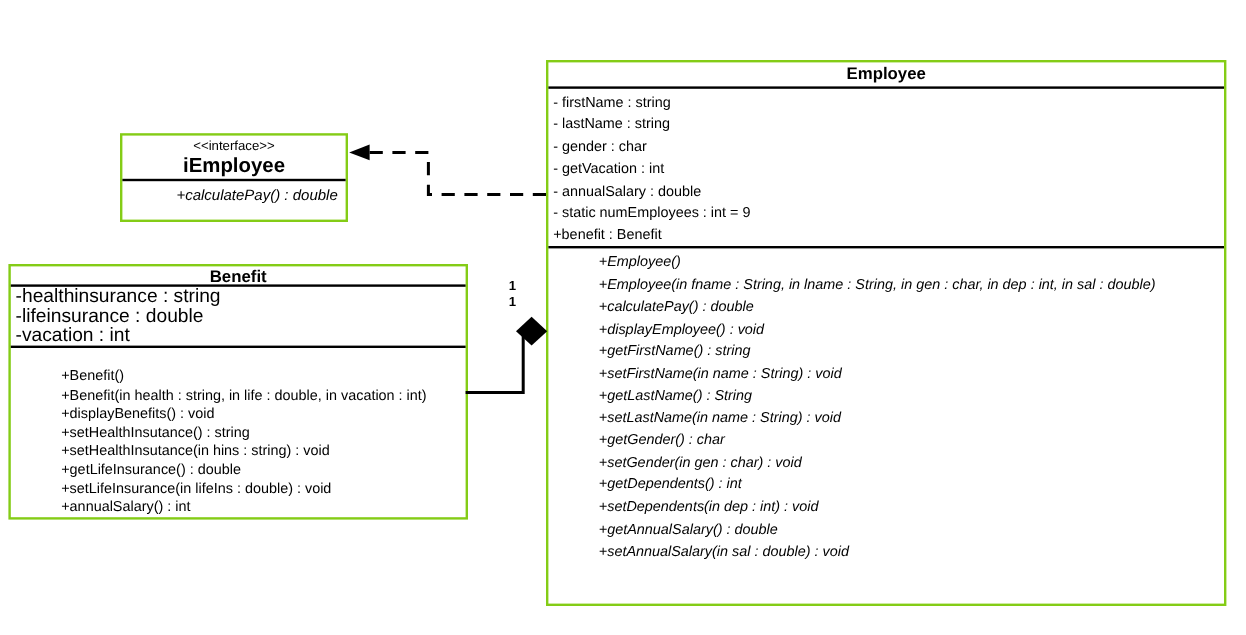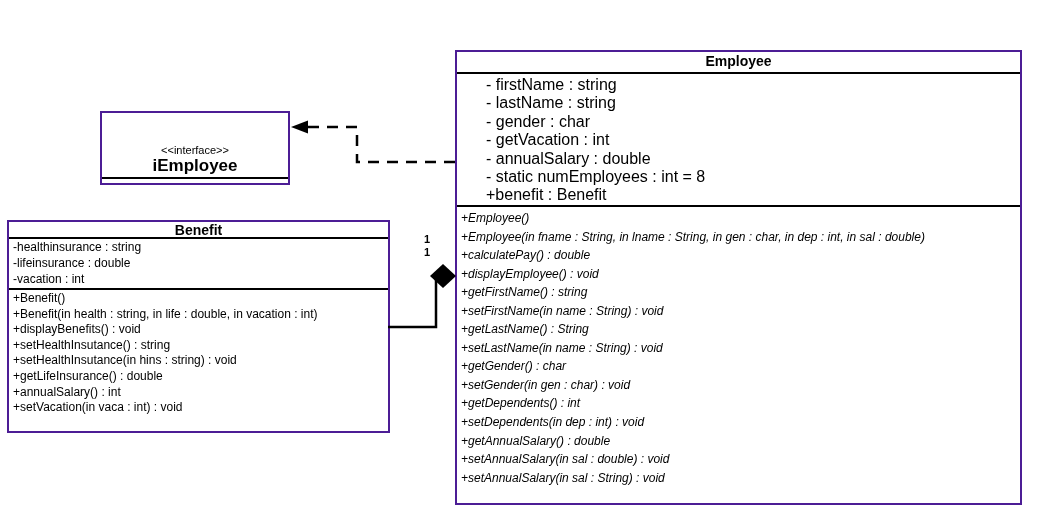--- a/index.html
+++ b/index.html
@@ -3,51 +3,51 @@
 <meta charset="utf-8">
 <style>
   html,body { margin:0; padding:0; background:#ffffff; }
   #canvas {
     position:relative; width:1038px; height:529px;
     background:#ffffff; overflow:hidden;
     font-family:"Liberation Sans", sans-serif; color:#000;
   }
   .uml-class {
     position:absolute; background:#ffffff;
-    border:2px solid #4c1d95; box-sizing:border-box;
+    border:2px solid #84cc16; box-sizing:border-box;
     display:flex; flex-direction:column;
   }
   .uml-title {
     border-bottom:2px solid #000; text-align:center;
     font-weight:bold; font-size:14px; box-sizing:border-box;
     flex:0 0 auto; overflow:hidden;
   }
   .uml-attrs { border-bottom:2px solid #000; box-sizing:border-box; flex:0 0 auto; overflow:hidden; padding-left:4px; }
-  .uml-methods { flex:1 1 auto; overflow:hidden; padding-left:4px; }
+  .uml-methods { flex:1 1 auto; overflow:hidden; padding-left:4px;margin-left:38px; }
   .member-line { white-space:nowrap; }
 
   
   #employee { left:455px; top:50px; width:567px; height:455px; }
   #employee .uml-title { height:22px; line-height:19px; }
   #employee .uml-attrs { height:133px; padding-top:2px; }
-  #employee .uml-attrs .member-line { font-size:16px; line-height:18.4px;margin-left:25px; }
+  #employee .uml-attrs .member-line { font-size:12px; line-height:18.4px; }
   #employee .uml-methods { padding-top:2px;font-style:italic; }
   #employee .uml-methods .member-line { font-size:12px; line-height:18.55px; }
 
   
   #benefit { left:7px; top:220px; width:383px; height:213px; }
   #benefit .uml-title { height:17px; line-height:17px; }
   #benefit .uml-attrs { height:51px; padding-top:1px; }
-  #benefit .uml-attrs .member-line { font-size:12px; line-height:15.9px; }
-  #benefit .uml-methods { padding-top:1px; }
+  #benefit .uml-attrs .member-line { font-size:16px; line-height:15.9px; }
+  #benefit .uml-methods { padding-top:16px; }
   #benefit .uml-methods .member-line { font-size:12px; line-height:15.6px; }
 
   
   #iemployee { left:100px; top:111px; width:190px; height:74px; }
-  #iemployee .uml-title { height:38px; padding-top:3px;margin-top:28px; }
+  #iemployee .uml-title { height:38px; padding-top:3px; }
   #iemployee .stereotype { font-size:11px; font-weight:normal; line-height:13px; }
   #iemployee .iface-name { font-size:17px; font-weight:bold; line-height:18px; }
   #iemployee .uml-methods { padding:5px 0 0 7px; }
   #iemployee .uml-methods .member-line { font-size:12.5px; font-style:italic; line-height:15px; }
 
   #connector-layer { position:absolute; left:0; top:0; pointer-events:none; }
 
   #multiplicity {
     position:absolute; left:420px; top:233px; width:14px;
     font-size:11px; font-weight:bold; line-height:12.5px;
@@ -61,56 +61,56 @@
 <div id="canvas">
 
   <div id="employee" class="uml-class">
     <div class="uml-title">Employee</div>
     <div class="uml-attrs">
         <div class="member-line">- firstName : string</div>
         <div class="member-line">- lastName : string</div>
         <div class="member-line">- gender : char</div>
         <div class="member-line">- getVacation : int</div>
         <div class="member-line">- annualSalary : double</div>
-        <div class="member-line">- static numEmployees : int = 8</div>
+        <div class="member-line">- static numEmployees : int = 9</div>
         <div class="member-line">+benefit : Benefit</div>
       </div>
     <div class="uml-methods">
         <div class="member-line">+Employee()</div>
         <div class="member-line">+Employee(in fname : String, in lname : String, in gen : char, in dep : int, in sal : double)</div>
         <div class="member-line">+calculatePay() : double</div>
         <div class="member-line">+displayEmployee() : void</div>
         <div class="member-line">+getFirstName() : string</div>
         <div class="member-line">+setFirstName(in name : String) : void</div>
         <div class="member-line">+getLastName() : String</div>
         <div class="member-line">+setLastName(in name : String) : void</div>
         <div class="member-line">+getGender() : char</div>
         <div class="member-line">+setGender(in gen : char) : void</div>
         <div class="member-line">+getDependents() : int</div>
         <div class="member-line">+setDependents(in dep : int) : void</div>
         <div class="member-line">+getAnnualSalary() : double</div>
         <div class="member-line">+setAnnualSalary(in sal : double) : void</div>
-        <div class="member-line">+setAnnualSalary(in sal : String) : void</div>
       </div>
   </div>
 
   <div id="benefit" class="uml-class">
     <div class="uml-title">Benefit</div>
     <div class="uml-attrs">
         <div class="member-line">-healthinsurance : string</div>
         <div class="member-line">-lifeinsurance : double</div>
         <div class="member-line">-vacation : int</div>
       </div>
     <div class="uml-methods">
         <div class="member-line">+Benefit()</div>
         <div class="member-line">+Benefit(in health : string, in life : double, in vacation : int)</div>
         <div class="member-line">+displayBenefits() : void</div>
         <div class="member-line">+setHealthInsutance() : string</div>
         <div class="member-line">+setHealthInsutance(in hins : string) : void</div>
         <div class="member-line">+getLifeInsurance() : double</div>
+        <div class="member-line">+setLifeInsurance(in lifeIns : double) : void</div>
         <div class="member-line">+annualSalary() : int</div>
         <div class="member-line">+setVacation(in vaca : int) : void</div>
       </div>
   </div>
 
   <div id="iemployee" class="uml-class">
     <div class="uml-title">
       <div class="stereotype">&lt;&lt;interface&gt;&gt;</div>
       <div class="iface-name">iEmployee</div>
     </div>

